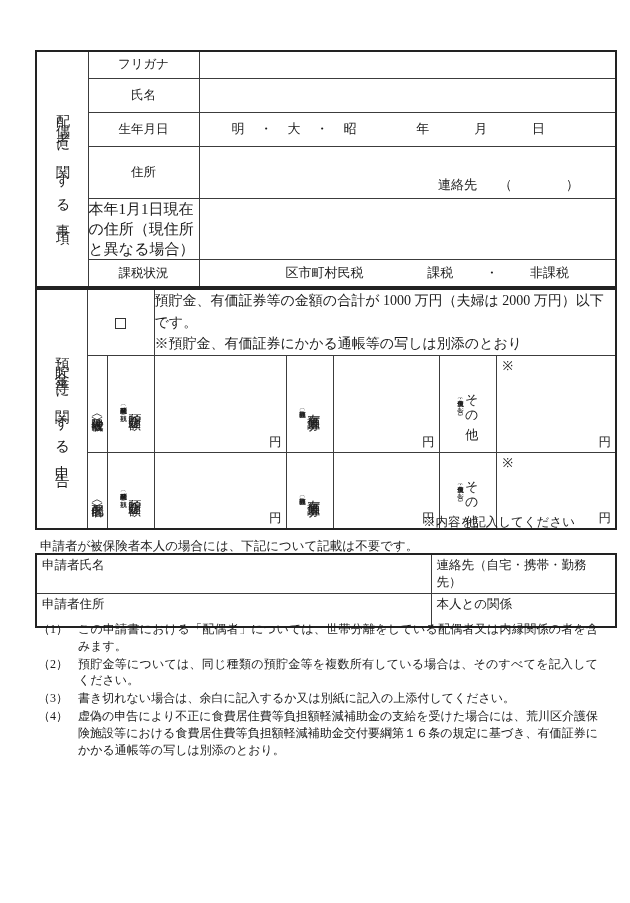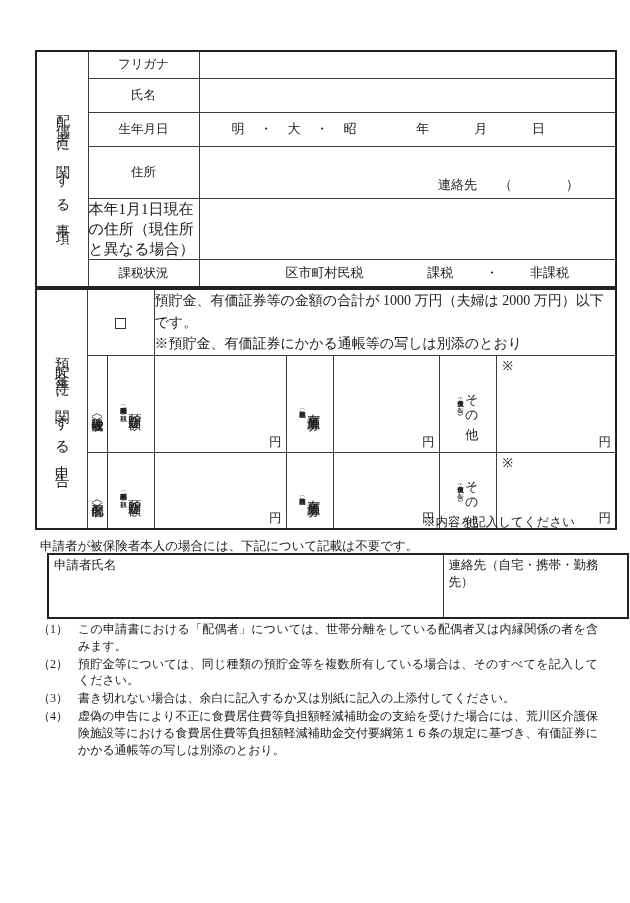--- a/index.html
+++ b/index.html
@@ -66,21 +66,21 @@
   td.vlabel .vmain { font-size: 13px; }
   td.amt .yen { position: absolute; right: 4px; bottom: 1px; font-size: 12.5px; }
   td.amt .star { position: absolute; left: 6px; top: 1px; font-size: 12.5px; }
   .savings-footnote {
     position: absolute; left: 35px; top: 514px; width: 580px;
     text-align: right; padding-right: 40px; font-size: 12.5px;
   }
 
   
   .applicant-note { position: absolute; left: 40px; top: 538px; font-size: 12.5px; }
-  table.applicant { left: 47px; top: 553px; width: 580px; height: 66px; }
+  table.applicant { left: 35px; top: 553px; width: 580px; height: 66px; }
   table.applicant td { vertical-align: top; font-size: 12.5px; padding: 2px 5px; }
 
   
   .notes { position: absolute; left: 38px; top: 621px; width: 560px; font-size: 12px; line-height: 1.4; }
   .notes-title { margin-bottom: 1px; }
   .note-item { display: flex; margin-bottom: 1px; }
   .note-num { width: 40px; flex-shrink: 0; }
   .note-text { flex: 1; text-align: justify; }
 </style>
 </head>
@@ -255,20 +255,28 @@
     </colgroup>
   <tbody>
       <tr style="height:33px">
     <td>
       <span>申請者氏名</span>
     </td>
     <td>
       <span>連絡先（自宅・携帯・勤務先）</span>
     </td>
   </tr>
+  <tr style="height:33px">
+    <td>
+      <span>申請者住所</span>
+    </td>
+    <td>
+      <span>本人との関係</span>
+    </td>
+  </tr>
 </tbody>
   </table>
 
 <div class="notes">
   <div class="note-item">
     <span class="note-num">（1）</span>
     <span class="note-text">この申請書における「配偶者」については、世帯分離をしている配偶者又は内縁関係の者を含みます。</span>
   </div>
   <div class="note-item">
     <span class="note-num">（2）</span>

